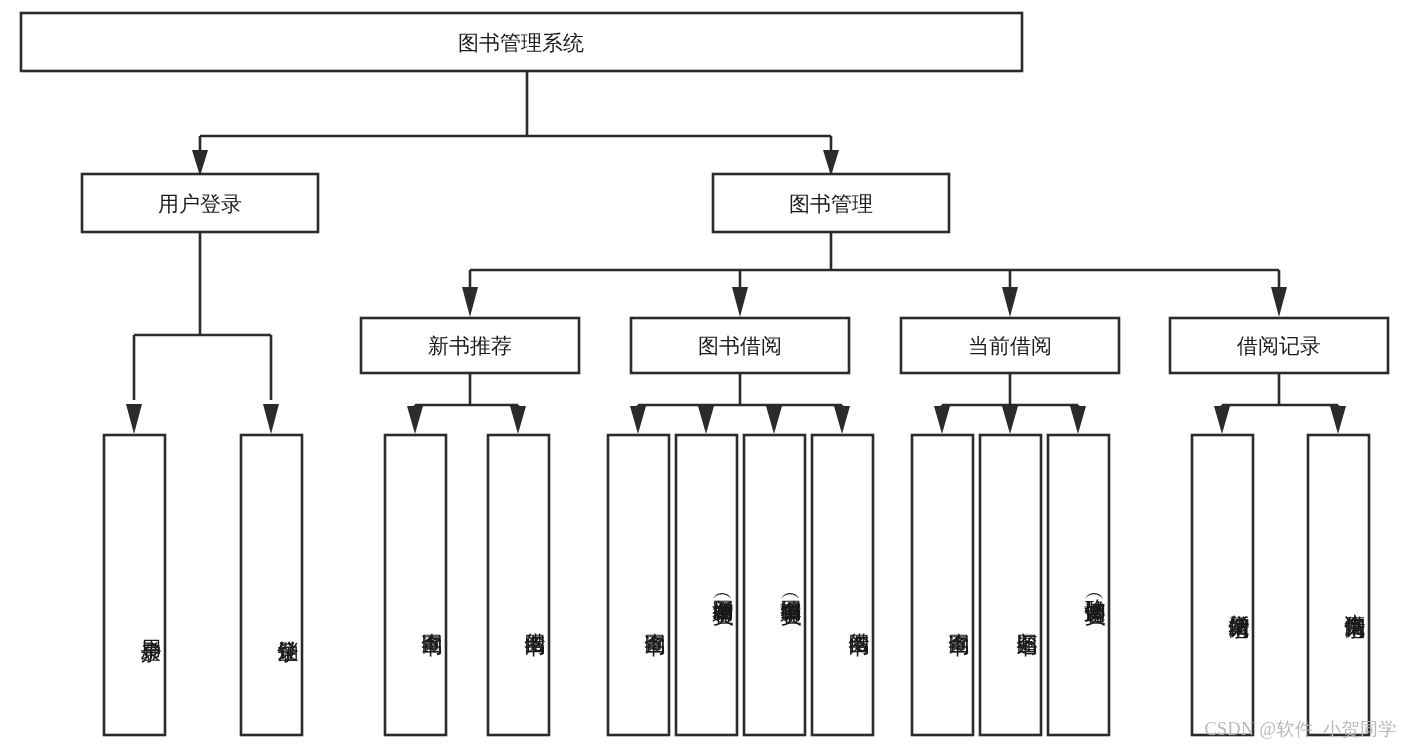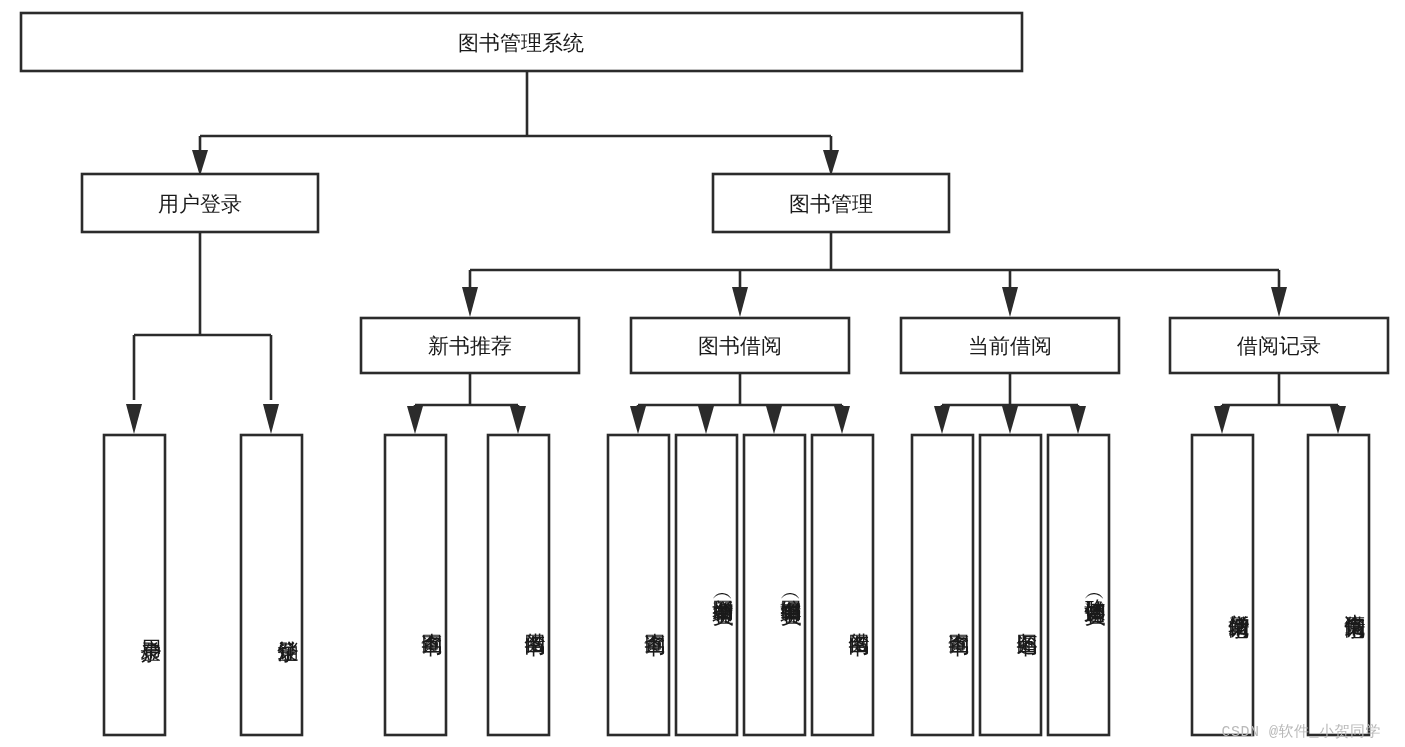--- a/index.html
+++ b/index.html
@@ -60,24 +60,24 @@
     white-space: nowrap;
     letter-spacing: 1px;
     text-align: center;
     pointer-events: none;
     display: flex;
     align-items: flex-start;
     justify-content: center;
   }
   .watermark {
     position: absolute;
-    right: 24px;
+    right: 8px;
     bottom: 6px;
-    font-family: Liberation Mono, monospace;
-    font-size: 15px;
+    font-family: Liberation Serif, serif;
+    font-size: 18px;
     color: #b9b9b9;
     letter-spacing: 0.5px;
     white-space: nowrap;
   }
 </style>
 </head>
 <body>
 
 <div id="diagram-root">
 

